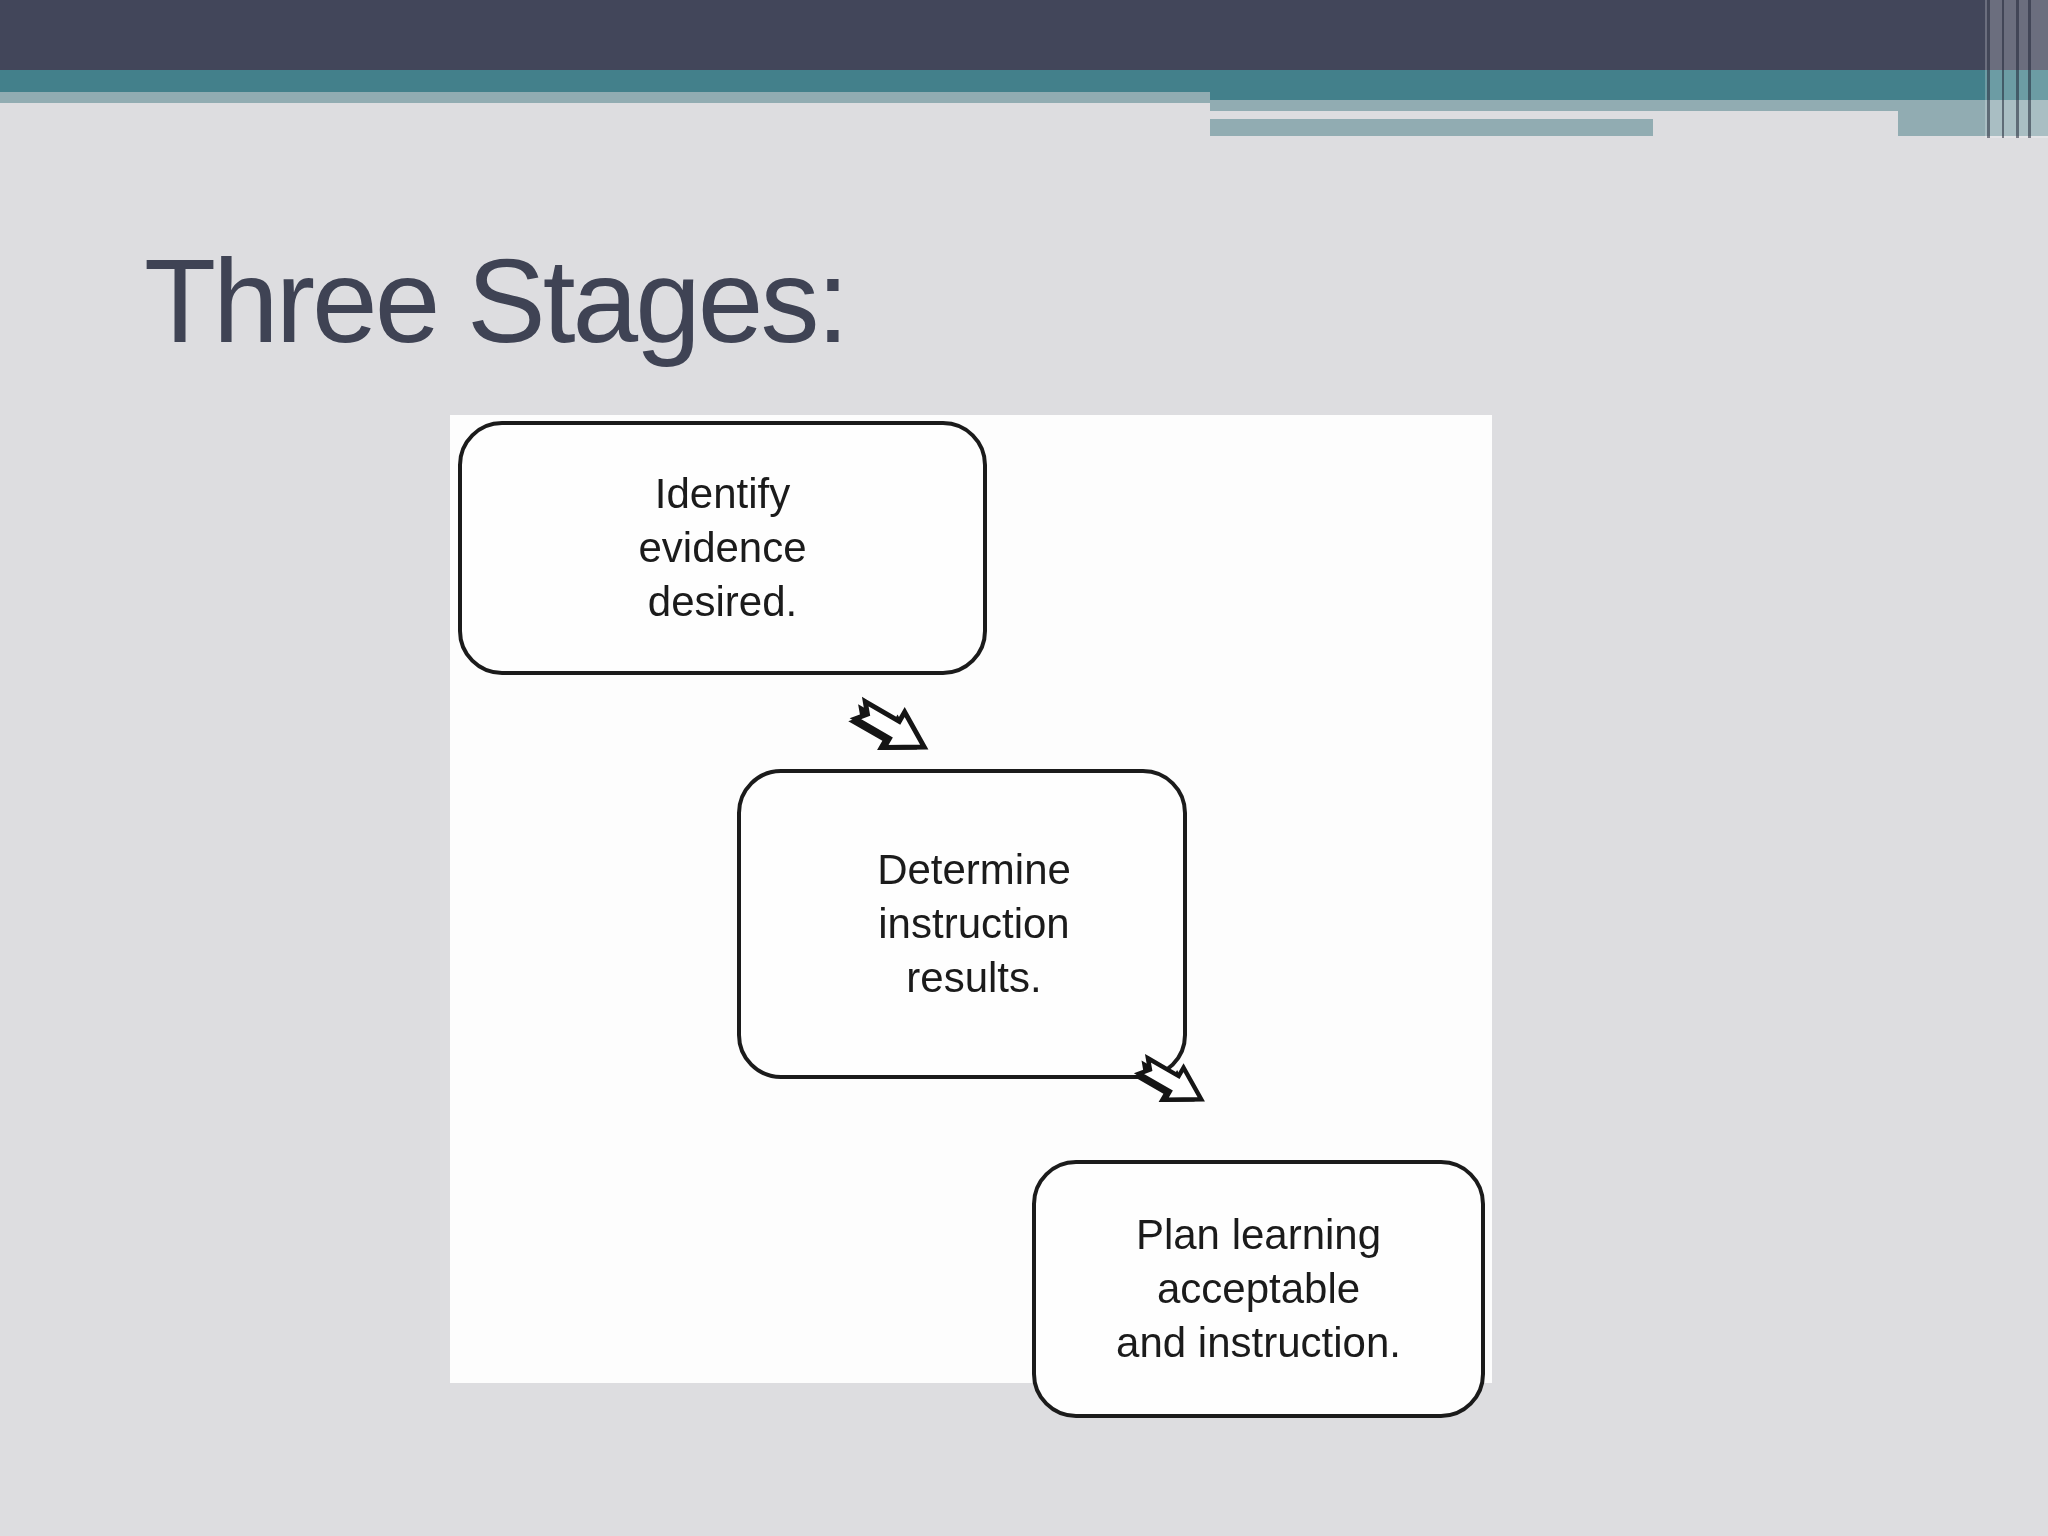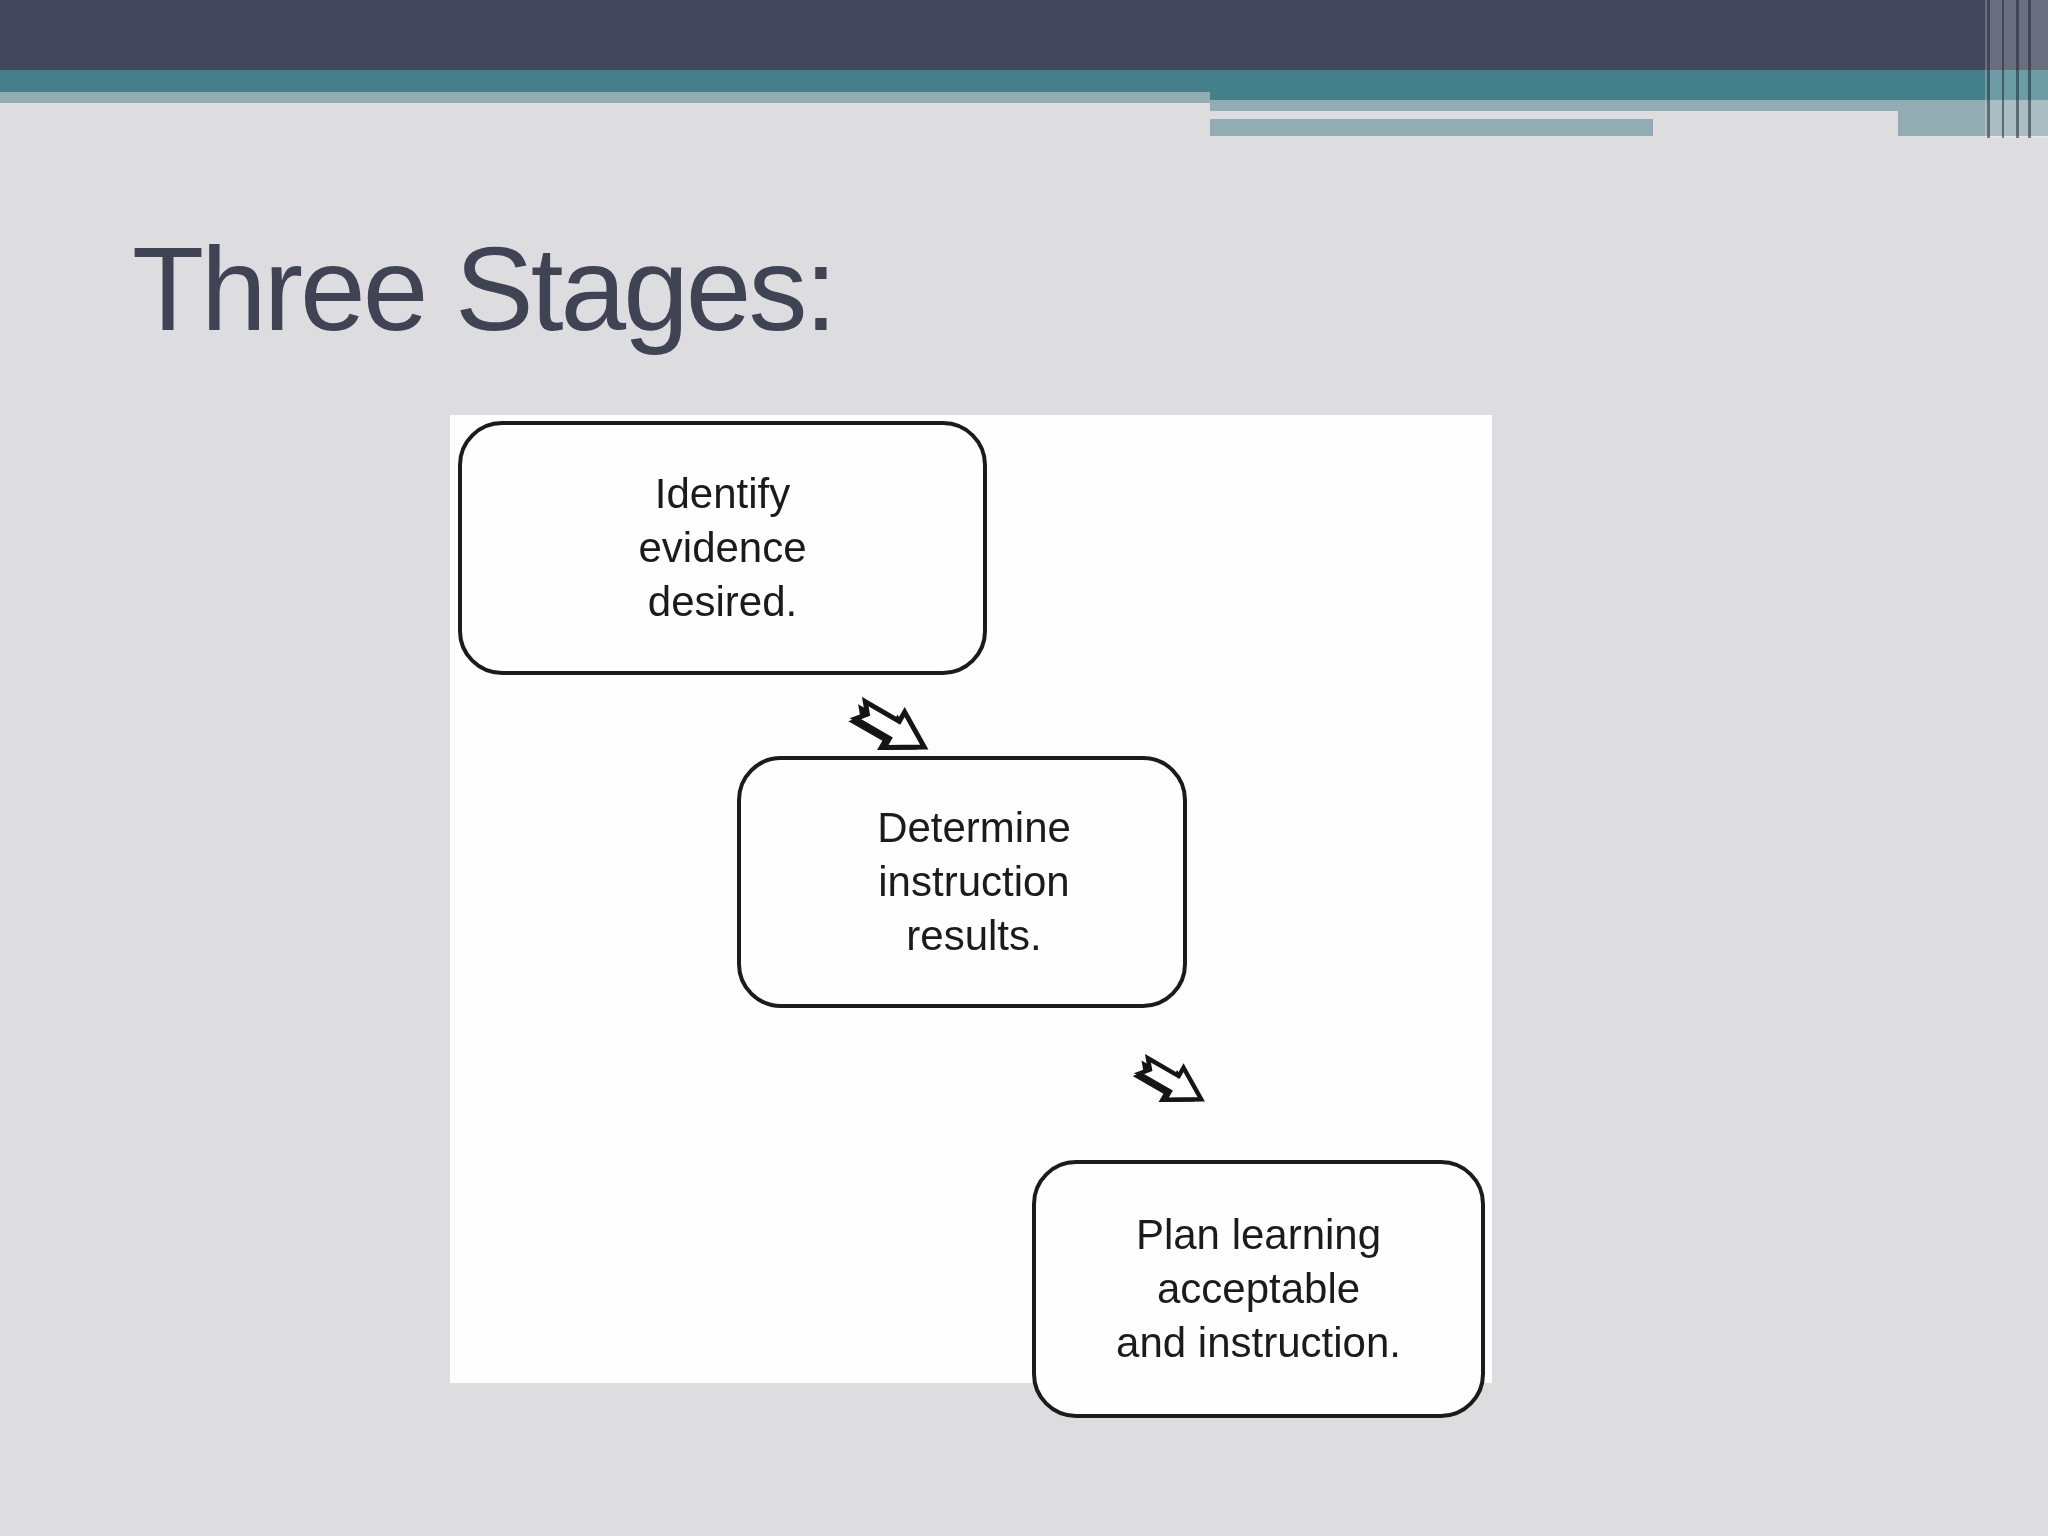--- a/index.html
+++ b/index.html
@@ -26,21 +26,21 @@
   .vline { position: absolute; top: 0; height: 138px; background: rgba(33,38,54,0.55); }
   .vline-1 { left: 1987px; width: 3px; }
   .vline-2 { left: 2002px; width: 2px; }
   .vline-3 { left: 2016px; width: 3px; }
   .vline-4 { left: 2028px; width: 3px; }
   
   .title {
     position: absolute;
     left: 128px;
     top: 224px;
-    margin: 4px;
+    margin: 16px;
     font-size: 118px;
     line-height: 1.05;
     font-weight: 400;
     letter-spacing: -3px;
     color: #3F4354;
   }
   
   .panel {
     position: absolute;
     left: 450px;
@@ -58,21 +58,21 @@
     display: flex;
     flex-direction: column;
     align-items: center;
     justify-content: center;
     text-align: center;
     color: #1B1B1B;
     font-size: 42px;
     line-height: 1.28;
   }
   .box-1 { left: 8px;   top: 6px;   width: 529px; height: 254px; }
-  .box-2 { left: 287px; top: 341px; width: 450px; height: 252px; padding-left: 24px; }
+  .box-2 { left: 287px; top: 354px; width: 450px; height: 310px; padding-left: 24px; }
   .box-3 { left: 582px; top: 705px; width: 453px; height: 258px; margin-top: 40px; }
   .arrow { position: absolute; overflow: visible; }
   .arrow-1 { left: 402px; top: 284px; width: 82px; height: 60px; }
   .arrow-2 { left: 686px; top: 642px; width: 74px; height: 52px; }
   .arrow .shadow { fill: #151515; }
   .arrow .face   { fill: #FFFFFF; stroke: #151515; stroke-width: 6; stroke-linejoin: miter; }
 </style>
 </head>
 <body>
 

